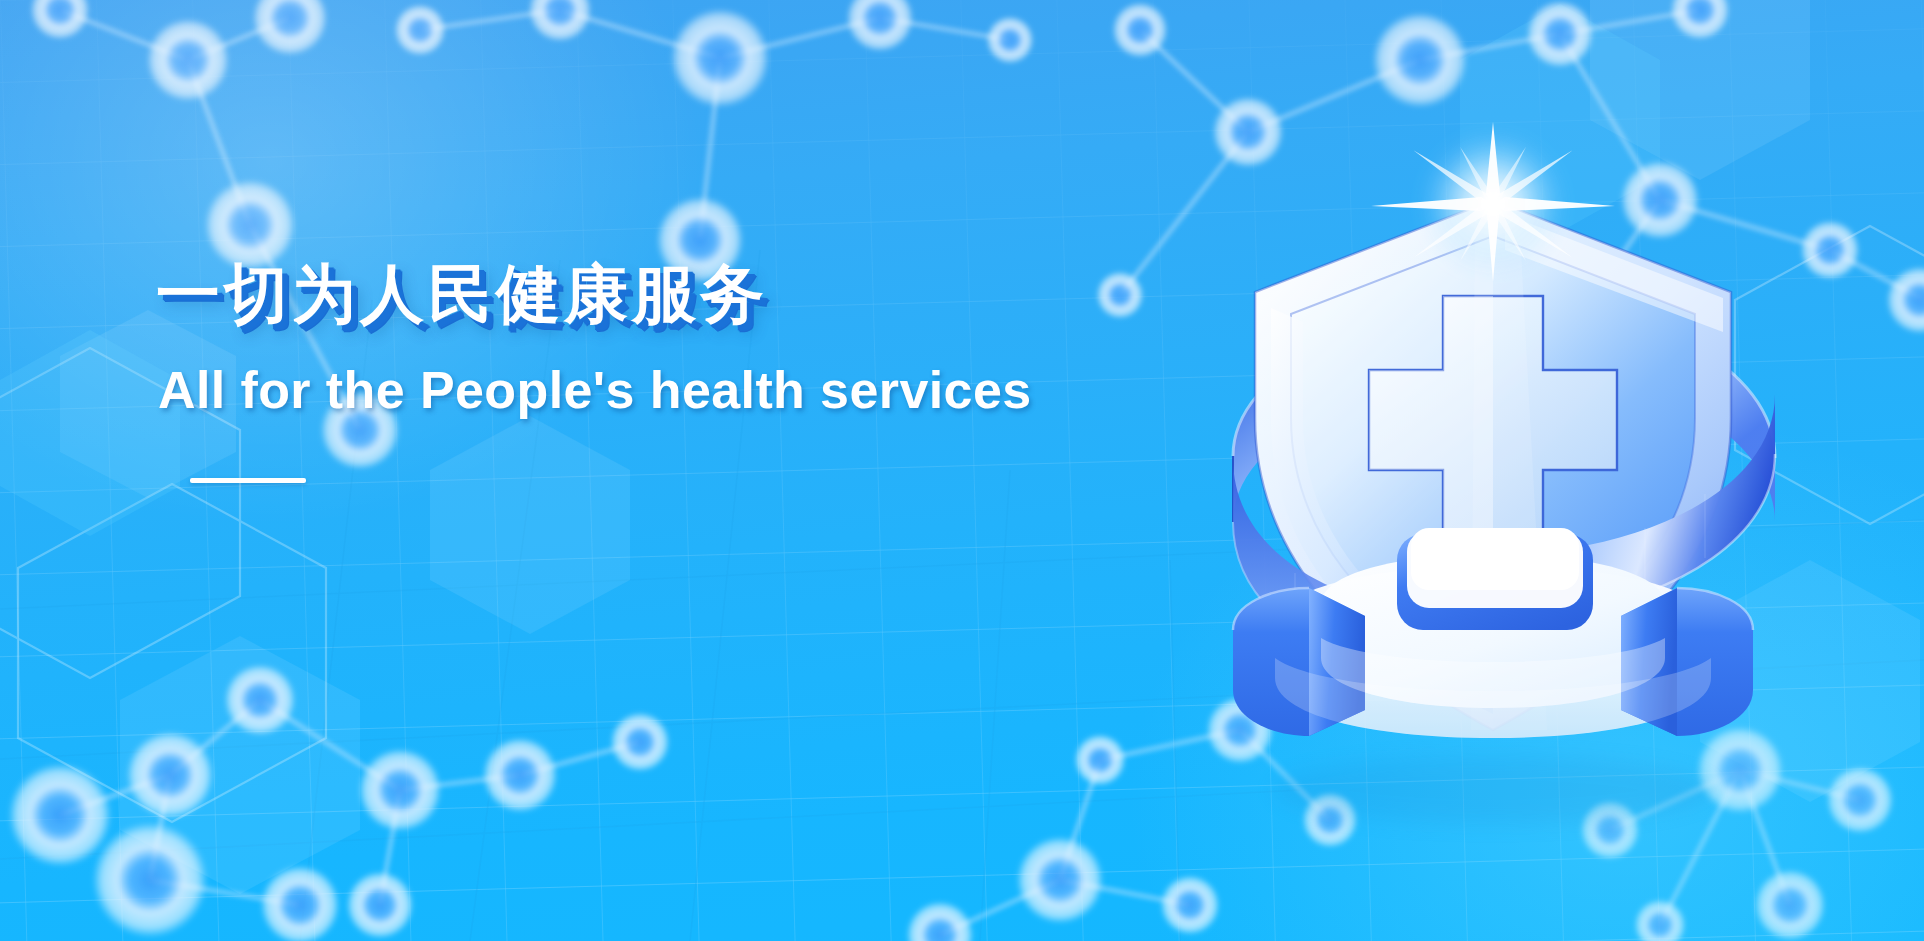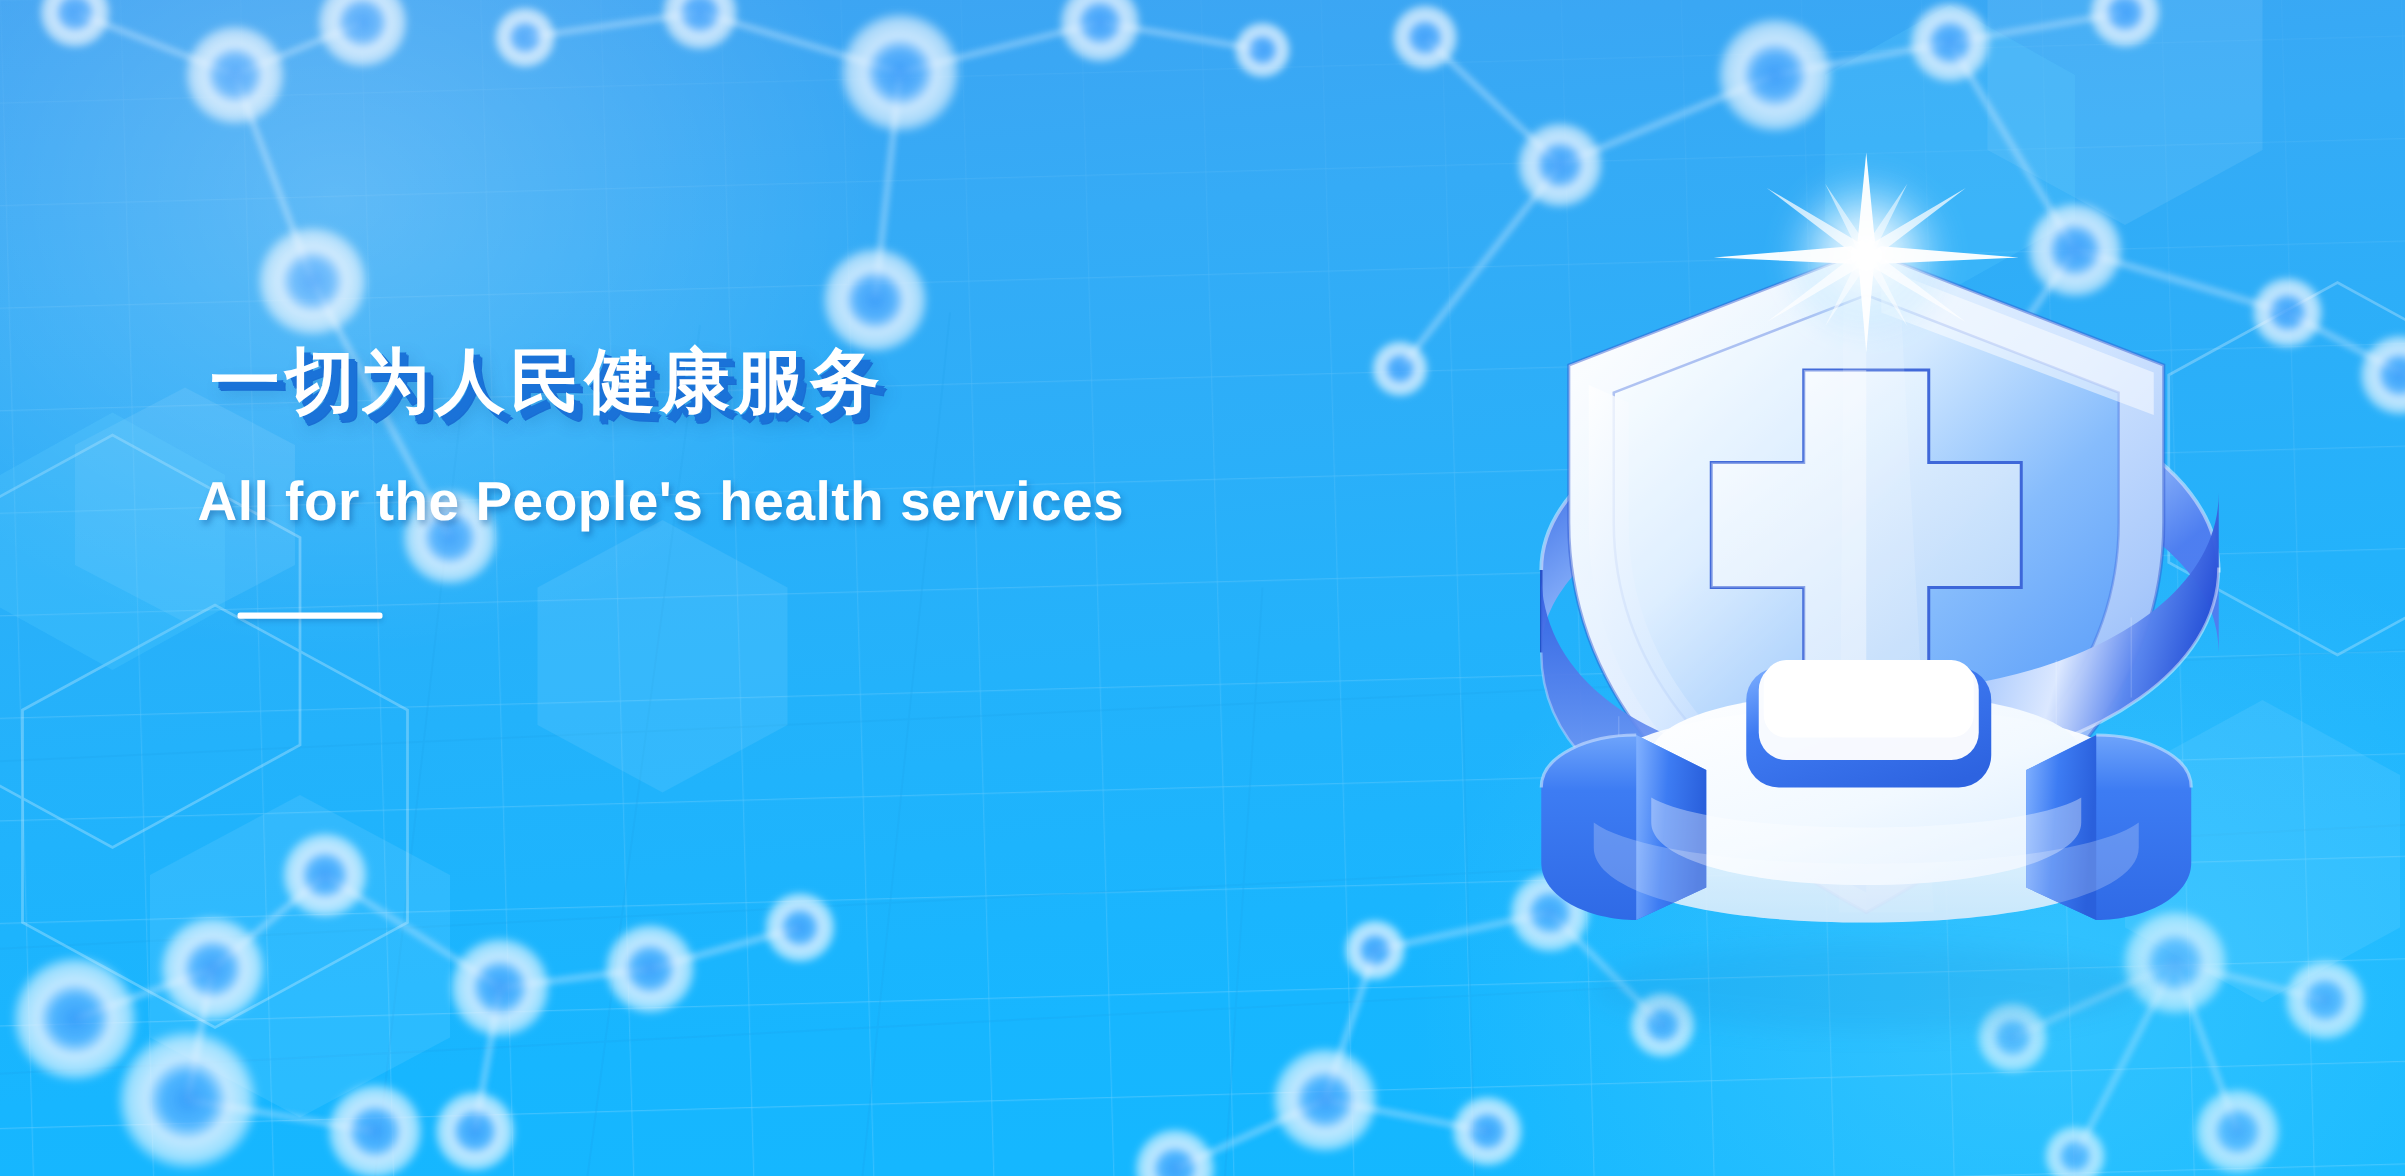--- a/index.html
+++ b/index.html
@@ -28,39 +28,39 @@
   }
   .glow-br{
     position:absolute;right:-200px;bottom:-260px;width:1000px;height:800px;
     background:radial-gradient(ellipse at center,rgba(120,225,255,.30) 0%,rgba(120,225,255,0) 70%);
     pointer-events:none;
   }
 
   
   .copy{position:absolute;left:156px;top:246px;width:860px;}
   .headline{
-    margin:12px;
-    font-family:Liberation Serif, serif;
+    margin:0;
+    font-family:Liberation Sans, sans-serif;
     font-weight:700;
-    font-size:56px;
+    font-size:64px;
     line-height:96px;
     letter-spacing:4px;
     color:#ffffff;
     text-shadow:
        5px 5px 0 #1a72d8,
        6px 6px 0 #1a72d8,
        7px 7px 0 #1a6ed3,
        8px 9px 14px rgba(10,70,140,.30);
     white-space:nowrap;
   }
   .subhead{
     margin:22px 0 0 2px;
     font-family:"Liberation Sans","DejaVu Sans",sans-serif;
     font-weight:600;
-    font-size:44px;
+    font-size:52px;
     line-height:52px;
     letter-spacing:.4px;
     color:#ffffff;
     text-shadow:2px 3px 5px rgba(12,78,150,.45);
     white-space:nowrap;
   }
   .rule{
     margin-top:62px;margin-left:34px;
     width:116px;height:5px;background:#ffffff;border-radius:2px;
     box-shadow:0 2px 4px rgba(10,70,140,.25);

